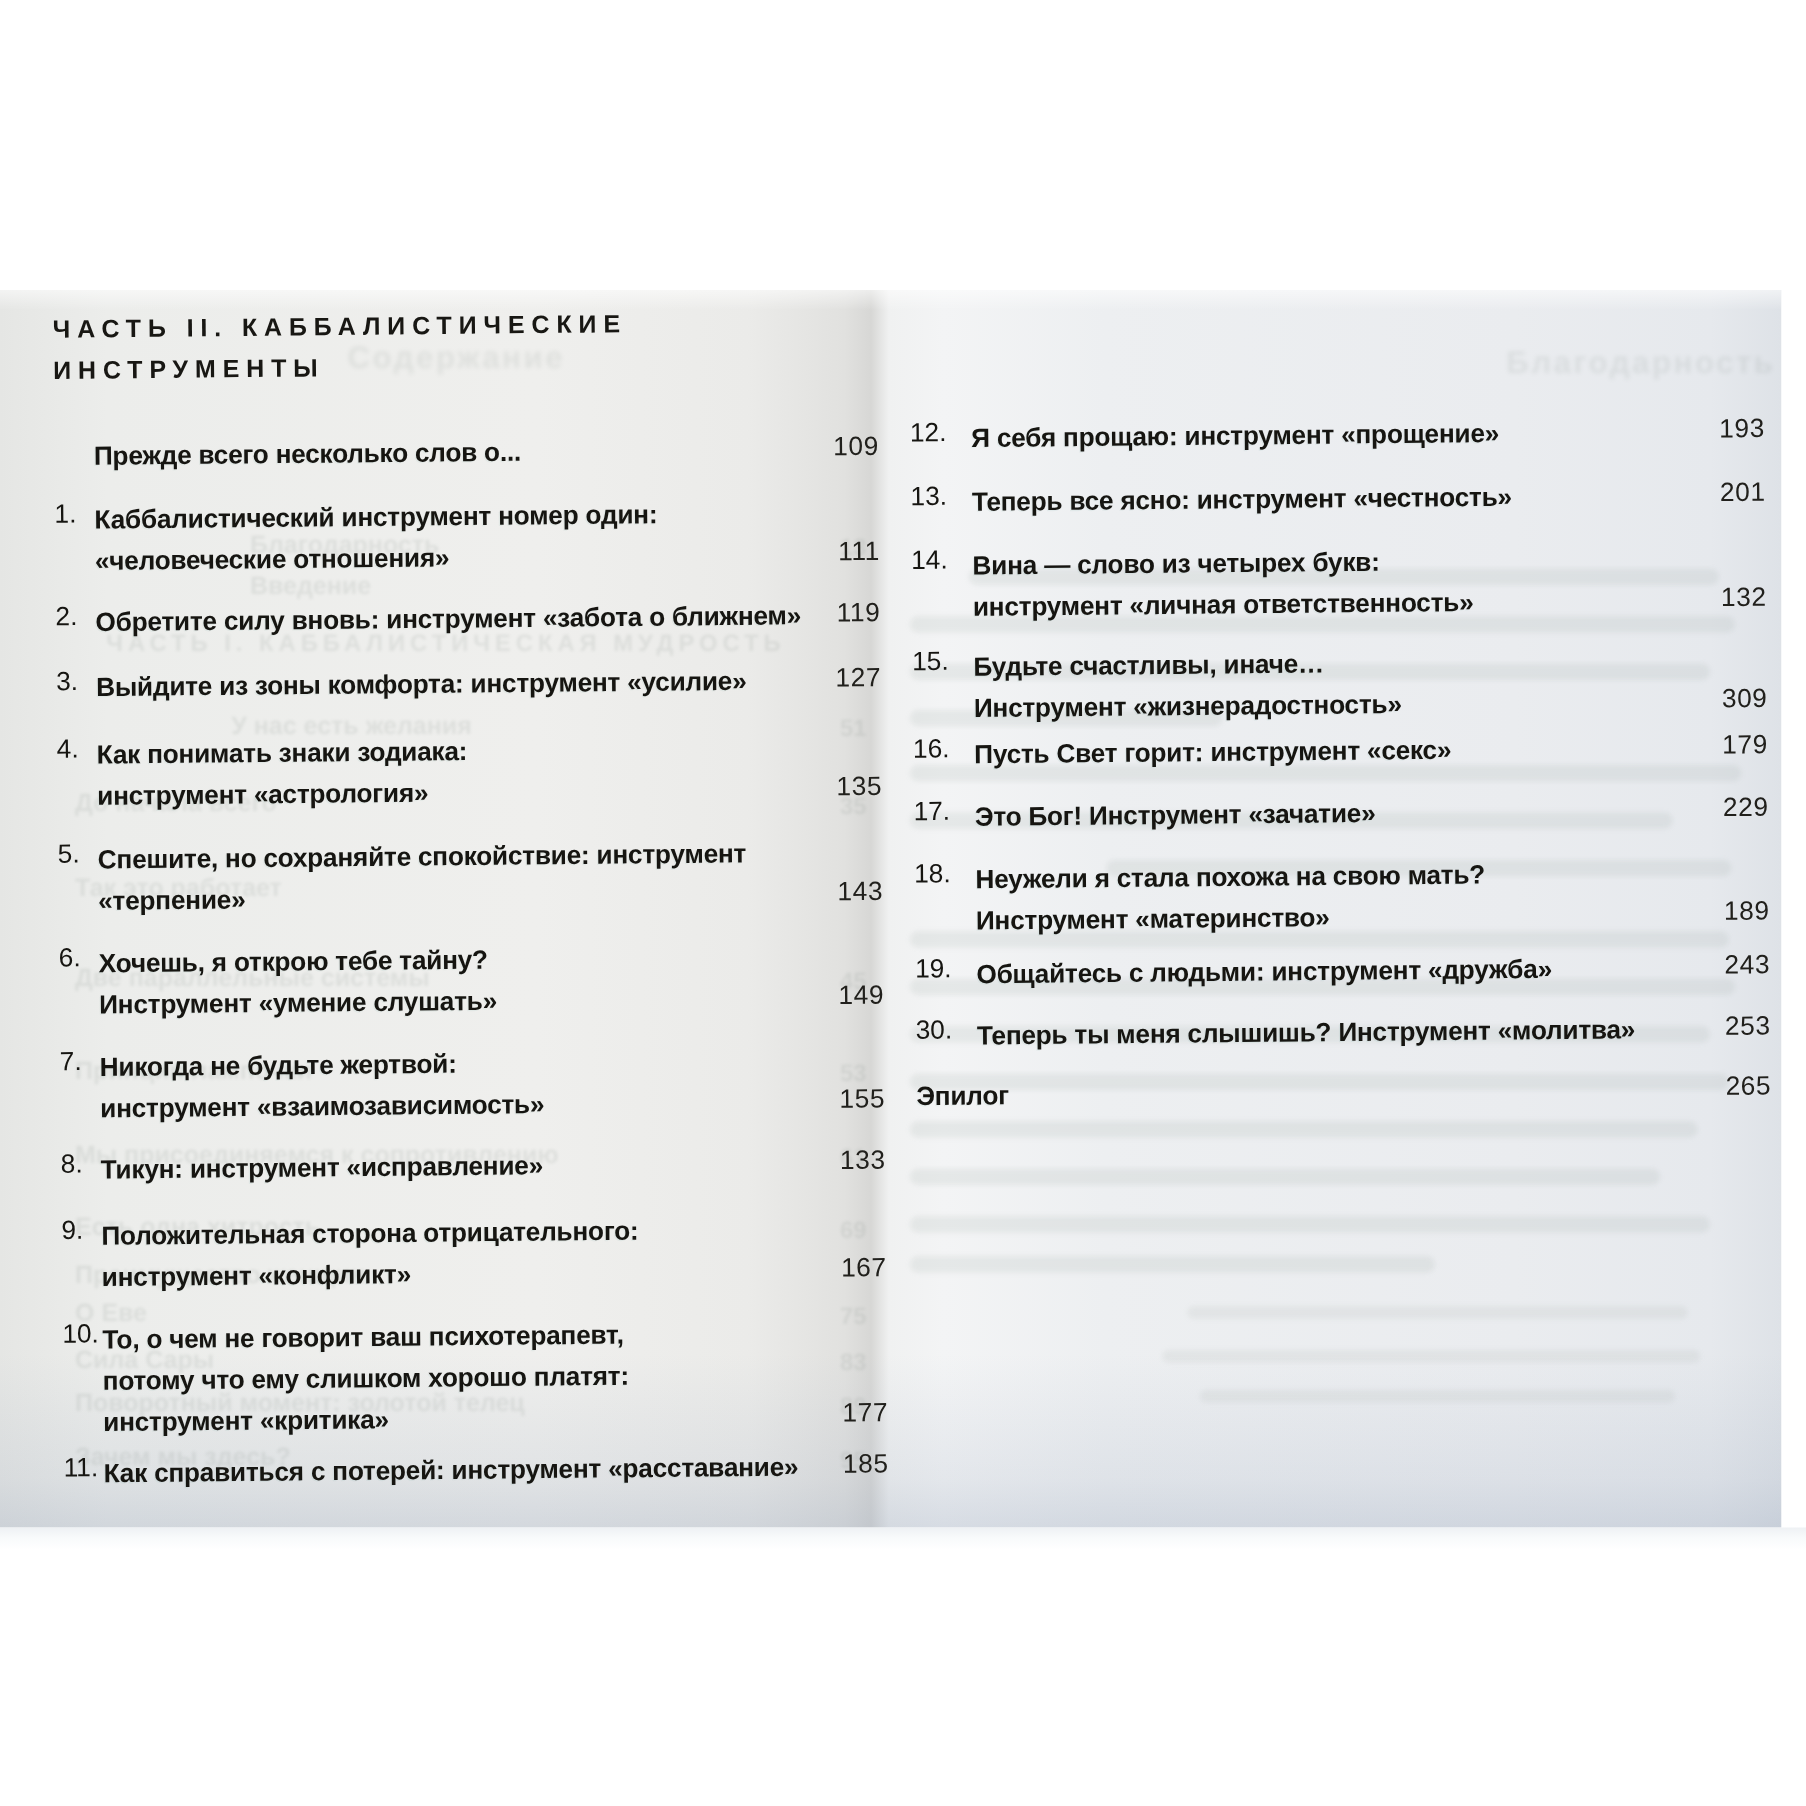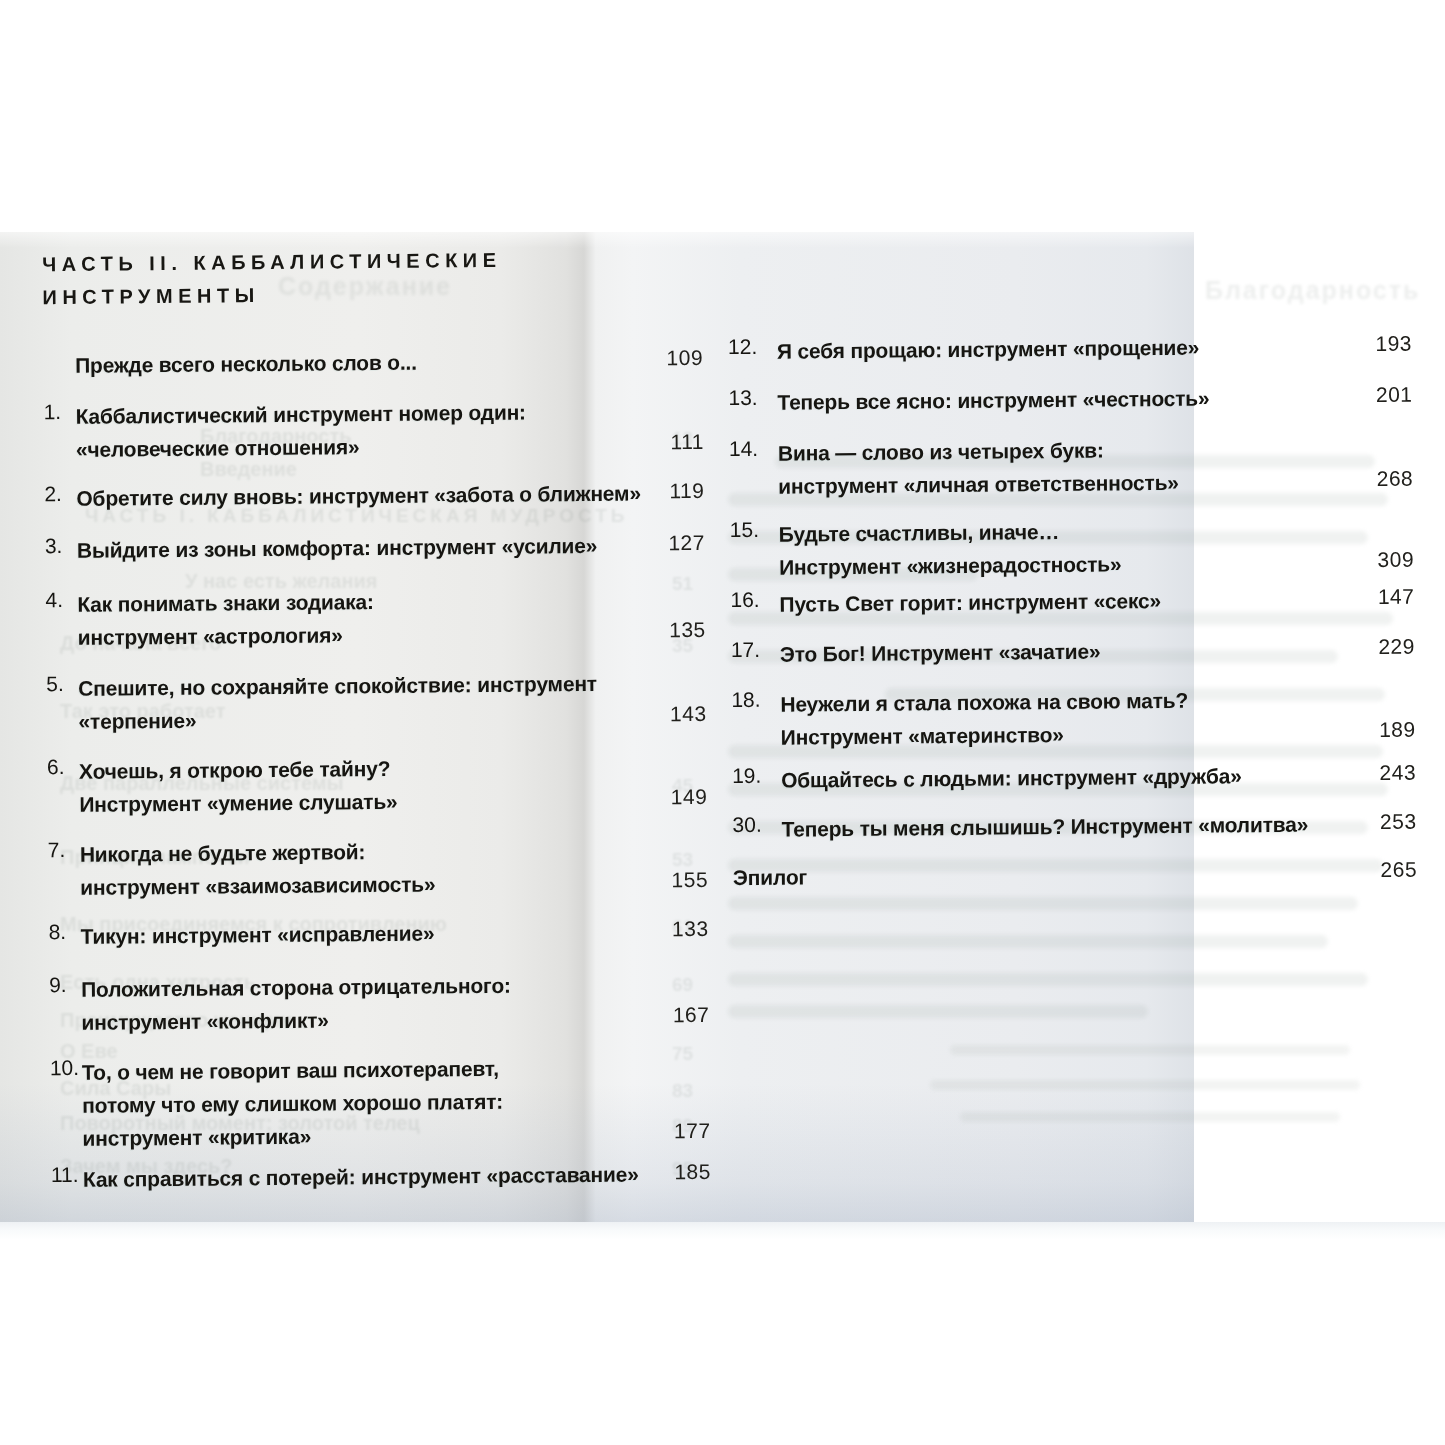--- a/index.html
+++ b/index.html
@@ -1,20 +1,20 @@
 <!DOCTYPE html>
 <html><head>
 <meta charset="utf-8">
 <style>
   html,body{margin:0;padding:0;background:#ffffff;}
   body{width:1445px;height:1445px;overflow:hidden;position:relative;
        font-family:"Liberation Sans", sans-serif;}
   .photo{position:absolute;inset:0;background:#ffffff;}
   
-  .spread{position:absolute;left:0;top:232px;width:1194px;height:990px;
+  .spread{position:absolute;left:0;top:232px;width:1425px;height:990px;
     background:
       linear-gradient(to bottom, rgba(255,255,255,0.55) 0px, rgba(255,255,255,0) 16px),
       linear-gradient(to bottom, rgba(0,0,0,0) 86%, rgba(148,163,186,0.16) 96%, rgba(148,163,186,0.30) 100%),
       linear-gradient(to right,
         #e5e6e4 0%, #ecedeb 6%, #efefed 30%, #ebebe9 42%,
         #e1e1df 47.4%, #d7d7d5 48.9%, #f0f1f1 49.9%, #f3f4f5 53%,
         #edeff1 62%, #eaecef 85%, #e6e9ed 96%, #dee2e7 100%);
   }
   .page-edge{position:absolute;left:0;top:1222px;width:1445px;height:18px;
     background:linear-gradient(to bottom,#eef1f4 0%,#f8fafb 45%,#ffffff 100%);}
@@ -220,36 +220,36 @@
               <span class="line">Теперь все ясно: инструмент «честность»</span>
             </span>
             <span class="pg">201</span>
           </div>
           <div class="toc-row" style="top: 205px;">
             <span class="num">14.</span>
             <span class="lines">
               <span class="line">Вина — слово из четырех букв:</span>
               <span class="line">инструмент «личная ответственность»</span>
             </span>
-            <span class="pg">268</span>
+            <span class="pg">132</span>
           </div>
           <div class="toc-row" style="top: 286px;">
             <span class="num">15.</span>
             <span class="lines">
               <span class="line">Будьте счастливы, иначе…</span>
               <span class="line">Инструмент «жизнерадостность»</span>
             </span>
             <span class="pg">309</span>
           </div>
           <div class="toc-row" style="top: 356px;">
             <span class="num">16.</span>
             <span class="lines">
               <span class="line">Пусть Свет горит: инструмент «секс»</span>
             </span>
-            <span class="pg">147</span>
+            <span class="pg">179</span>
           </div>
           <div class="toc-row" style="top: 406px;">
             <span class="num">17.</span>
             <span class="lines">
               <span class="line">Это Бог! Инструмент «зачатие»</span>
             </span>
             <span class="pg">229</span>
           </div>
           <div class="toc-row" style="top: 456px;">
             <span class="num">18.</span>

